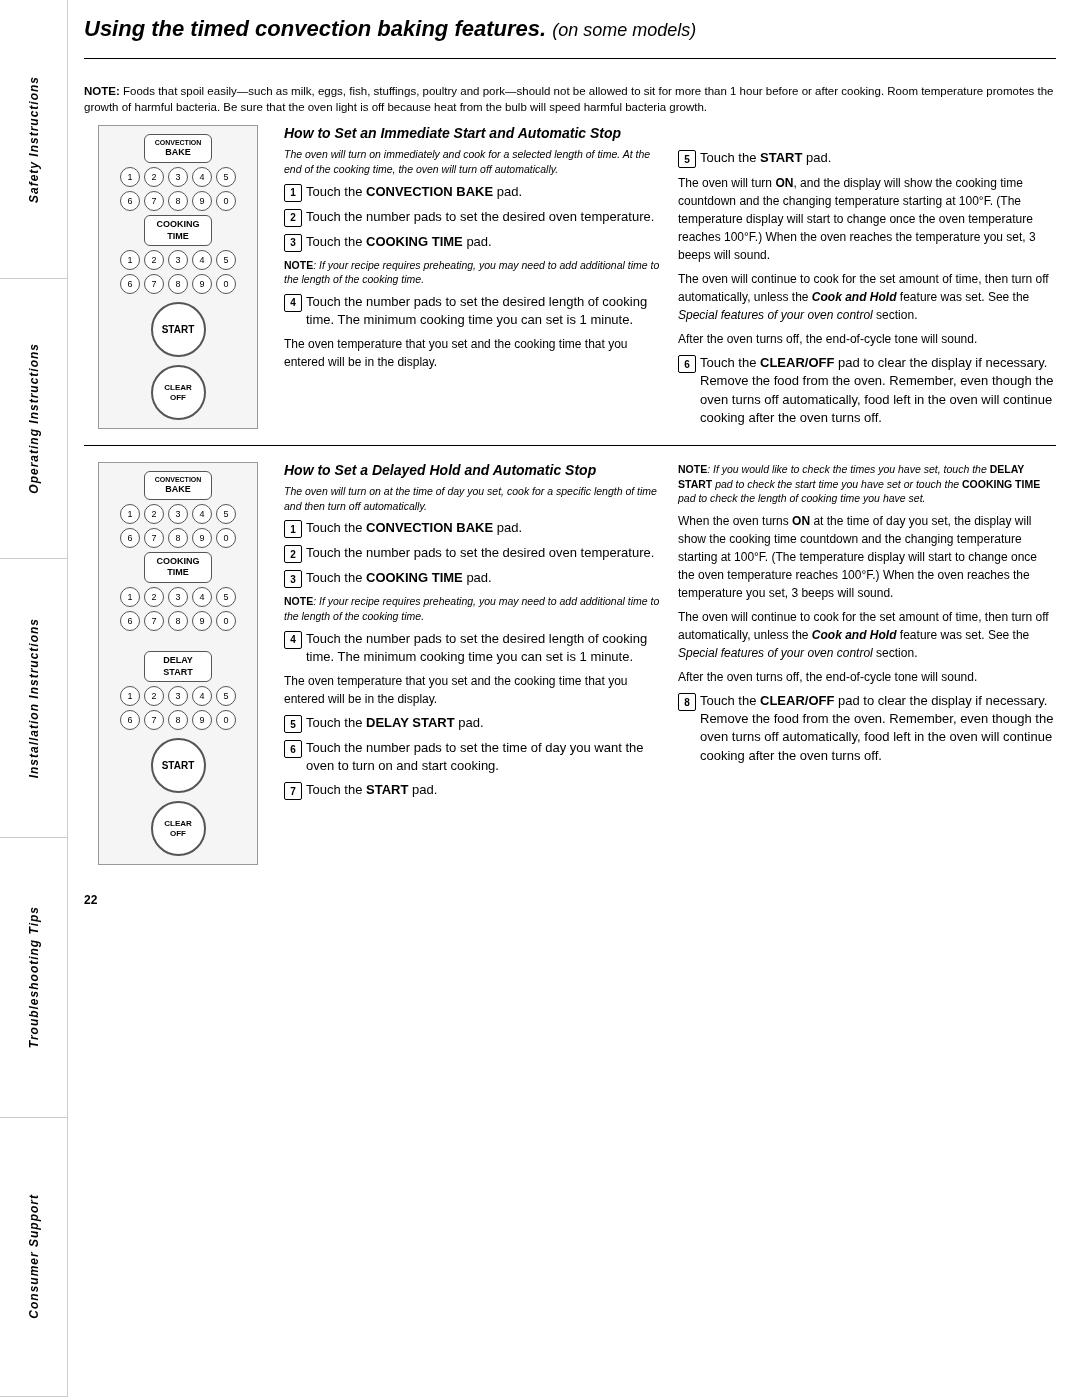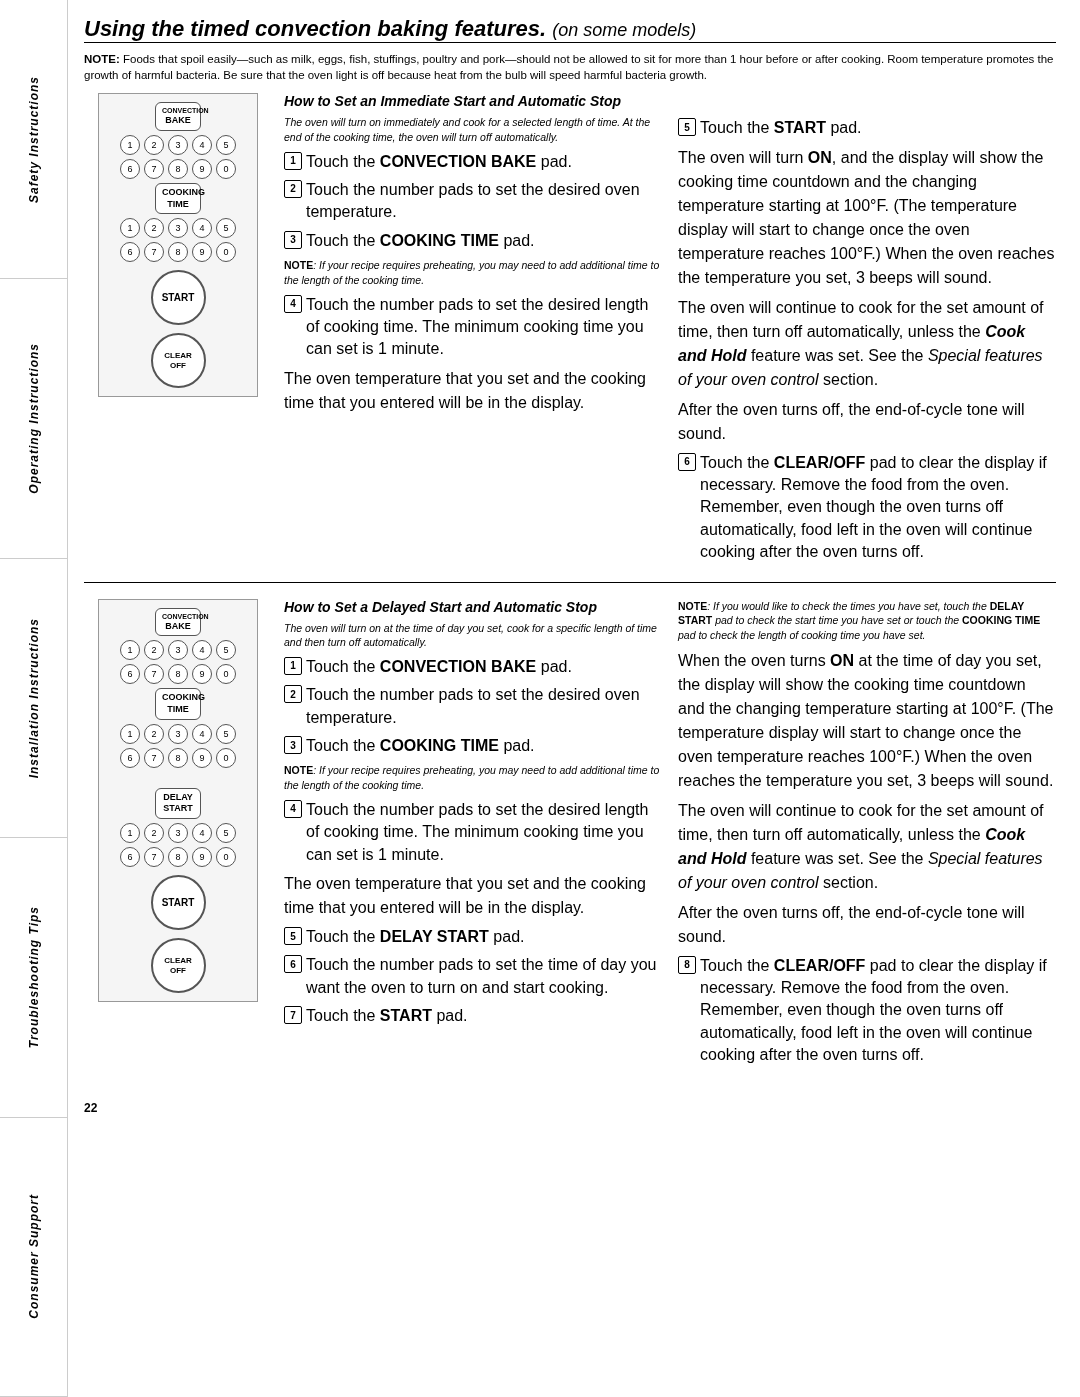--- a/index.html
+++ b/index.html
@@ -44,23 +44,23 @@
     .main {
       flex: 1;
       padding: 16px 24px 16px 16px;
       overflow: hidden;
     }
 
     .page-title {
       font-size: 22px;
       font-weight: bold;
       font-style: italic;
-      margin-bottom: 8px;
+      margin-bottom: 24px;
       border-bottom: 1px solid #000;
-      padding-bottom: 0;
+      padding-bottom: 16px;
     }
     .page-title .subtitle {
       font-size: 18px;
       font-weight: normal;
     }
 
     .intro-text {
       font-size: 11.5px;
       font-style: italic;
       margin-bottom: 6px;
@@ -145,30 +145,30 @@
       border-radius: 2px;
       display: flex;
       align-items: center;
       justify-content: center;
       font-size: 10px;
       font-weight: bold;
       flex-shrink: 0;
       margin-top: 1px;
     }
     .step-text {
-      font-size: 16px;
+      font-size: 13px;
       line-height: 1.4;
       flex: 1;
     }
     .step-text strong {
       font-weight: bold;
     }
 
     .body-para {
-      font-size: 16px;
+      font-size: 12px;
       line-height: 1.5;
       margin-bottom: 6px;
     }
     .body-para strong {
       font-weight: bold;
     }
     .body-para em {
       font-style: italic;
     }
 
@@ -185,21 +185,21 @@
     }
 
     .panel-button {
       border: 1px solid #555;
       border-radius: 6px;
       padding: 3px 6px;
       font-size: 9px;
       font-weight: bold;
       text-align: center;
       background: #fff;
-      width: 46px;
+      width: 68px;
       line-height: 1.3;
     }
 
     .num-row {
       display: flex;
       flex-direction: row;
       gap: 4px;
       justify-content: center;
     }
     .num-btn {
@@ -407,21 +407,21 @@
           <div class="num-btn">9</div>
           <div class="num-btn">0</div>
         </div>
         <div class="panel-button" style="border-radius:50%;width:55px;height:55px;display:flex;align-items:center;justify-content:center;font-size:10px;font-weight:bold;border:2px solid #555;margin-top:4px;">START</div>
         <div class="panel-button" style="border-radius:50%;width:55px;height:55px;display:flex;align-items:center;justify-content:center;font-size:8px;font-weight:bold;border:2px solid #555;margin-top:4px;text-align:center;line-height:1.2;">CLEAR<br>OFF</div>
       </div>
     </div>
 
     <div class="section-right">
       <div class="section-right-col">
-        <span class="section-heading">How to Set a Delayed Start and Automatic Stop</span>
+        <span class="section-heading">How to Set a Delayed Hold and Automatic Stop</span>
         <p class="italic-note">The oven will turn on at the time of day you set, cook for a specific length of time and then turn off automatically.</p>
 
 
         <div class="step">
           <div class="step-num">1</div>
           <span class="step-text">Touch the <strong>CONVECTION BAKE</strong> pad.</span>
         </div>
         <div class="step">
           <div class="step-num">2</div>
           <span class="step-text">Touch the number pads to set the desired oven temperature.</span>

